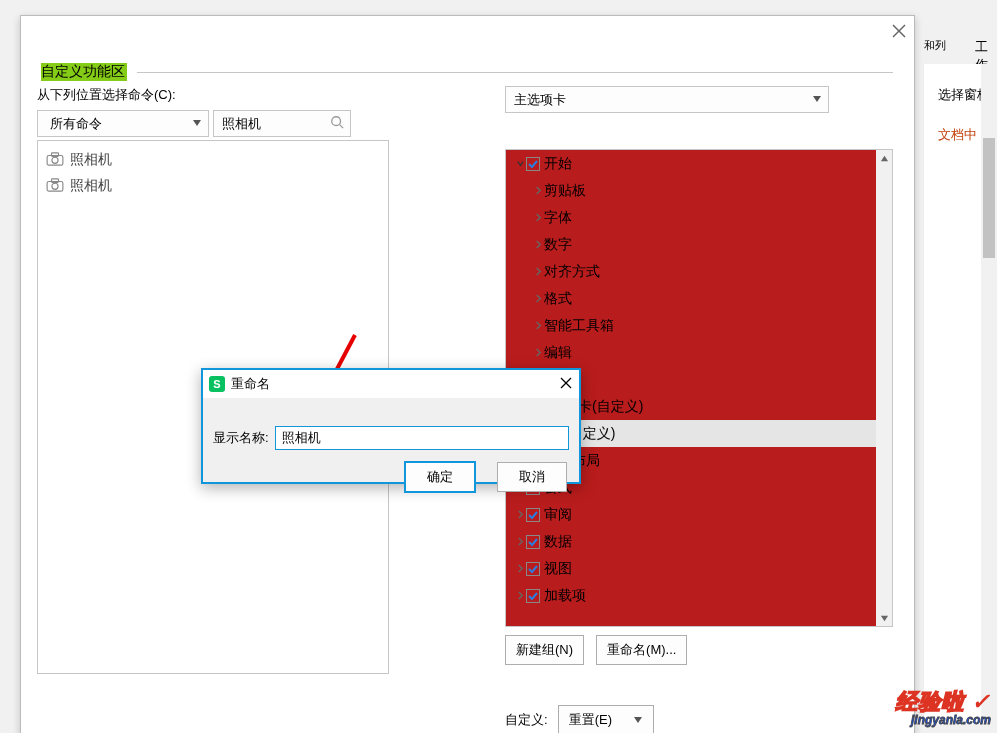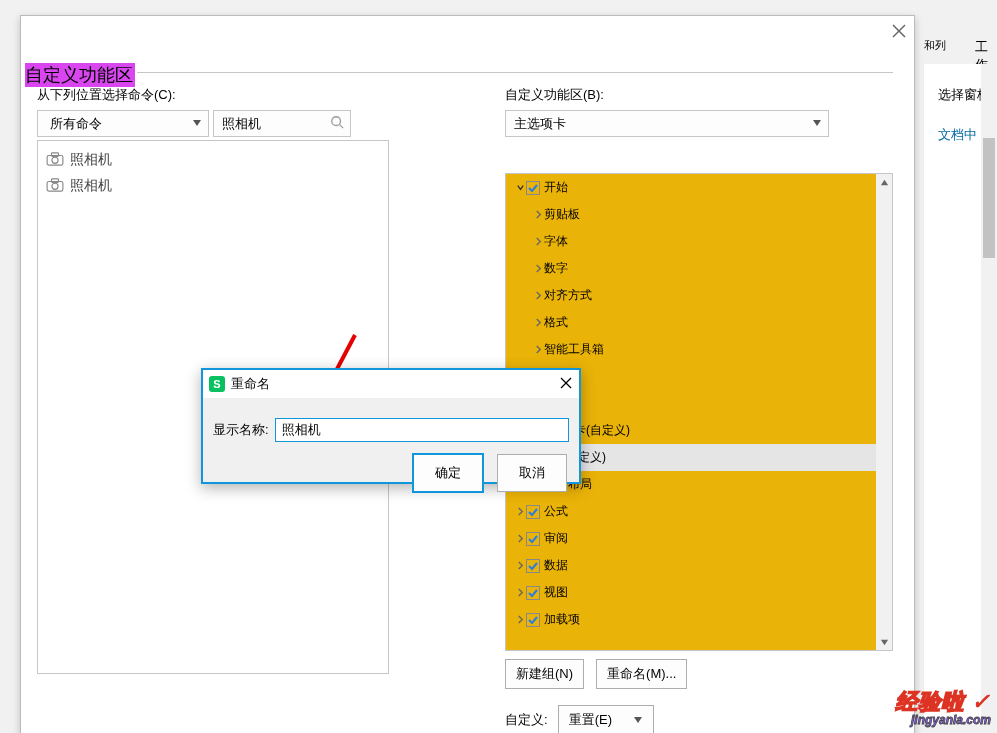--- a/index.html
+++ b/index.html
@@ -4,48 +4,48 @@
 <style>
   * { box-sizing: border-box; font-family: "Microsoft YaHei", "SimSun", sans-serif; }
   body { margin: 0; width: 997px; height: 733px; background: #fff; overflow: hidden; position: relative; }
 
   .outer-bg { position: absolute; left: 0; top: 0; width: 997px; height: 733px; background: #f1f1f1; }
   .ribbon-hint { position:absolute; left:924px; top:38px; font-size:11px; color:#000; }
   .ribbon-hint2 { position:absolute; left:975px; top:38px; font-size:13px; color:#000; }
 
   .sidebar-right { position:absolute; right:0; top:64px; width:74px; height:660px; background:#fff; border-left:1px solid #ededed;}
   .sidebar-title { font-size:13px; margin:22px 0 0 14px; color:#000;}
-  .sidebar-text { font-size:13px; margin:22px 0 0 14px; color:#0369a1;}
+  .sidebar-text { font-size:13px; margin:22px 0 0 14px; color:#c2410c;}
   .sidebar-track { position:absolute; right:0; top:0; width:16px; height:660px; background:#f1f1f1;}
   .sidebar-thumb { position:absolute; right:2px; top:74px; width:12px; height:120px; background:#c2c2c2; border-radius:0;}
 
   .dialog-main { position:absolute; left:20px; top:15px; width:895px; height:720px; background:#fff; border:1px solid #bbb; box-shadow:0 3px 8px rgba(0,0,0,.2);}
   .dialog-close { position:absolute; right:6px; top:6px; width:18px; height:18px; }
   .dialog-close svg { width:18px;height:18px; }
-  .fieldset-label { position:absolute; left:4px; top:47px; font-size:18px; color:#000; background:#d946ef; padding-right:2px;}
+  .fieldset-label { position:absolute; left:20px; top:47px; font-size:14px; color:#000; background:#84cc16; padding-right:2px;}
   .fieldset-line { position:absolute; left:116px; top:56px; width:756px; height:1px; background:#c6c6c6;}
 
   .pane { position:absolute; top:70px; }
   .pane-left { left:16px; width:352px; }
   .pane-right { left:484px; width:388px; }
 
   .label { font-size:13px; color:#000; display:block; margin-bottom:6px;}
 
   .combo { height:27px; background:#fdfdfd; border:1px solid #c6c6c6; display:flex; align-items:center; justify-content:space-between; padding:0 6px 0 8px; font-size:13px;}
   .combo-left { width:172px; float:left;padding-left:12px;}
   .search-box { width:138px; height:27px; margin-left:4px; float:left; background:#fdfdfd; border:1px solid #c6c6c6; display:flex; align-items:center; justify-content:space-between; padding:0 6px 0 8px; font-size:13px;}
   .combo-right { width:324px;}
   .chev svg{width:10px;height:10px;}
   .magnify svg{width:14px;height:14px;stroke:#999;}
 
   .listbox { clear:both; margin-top:36px; height:534px; border:1px solid #c6c6c6; background:#fff; padding:6px 4px; font-size:14px; overflow:hidden;}
   .listrow { display:flex; align-items:center; gap:6px; padding:4px 4px; color:#444;}
   .cam-icon{width:18px;height:14px;}
 
-  .tree { clear:both; margin-top:36px; height:478px; border:1px solid #c6c6c6; background:#eab308; font-size:12px; overflow:hidden; position:relative;}
+  .tree { clear:both; margin-top:36px; height:478px; border:1px solid #c6c6c6; background:#b91c1c; font-size:14px; overflow:hidden; position:relative;}
   .tree-scroll-track{position:absolute;right:0;top:0;width:16px;height:476px;background:#f1f1f1;}
   .tree-scroll-up{position:absolute;right:0;top:0;width:16px;height:16px;display:flex;align-items:center;justify-content:center;}
   .tree-scroll-dn{position:absolute;right:0;bottom:0;width:16px;height:16px;display:flex;align-items:center;justify-content:center;}
   .treerow { display:flex; align-items:center; height:27px; padding-left:8px;}
   .treerow.sel { background:#e5e5e5;}
   .ind { display:inline-block; width:18px;}
   .ar { width:12px; display:inline-flex; justify-content:center;}
   .ar svg{width:9px;height:9px;}
   .cb { width:14px;height:14px;border:1px solid #888;display:inline-flex;align-items:center;justify-content:center;margin-right:4px;}
   .cb.on svg{width:10px;height:10px;stroke:#2a7de1;stroke-width:2;fill:none;}
@@ -56,33 +56,33 @@
   .sidebtns { position:absolute; left:880px; top:366px; width:30px;}
   .sq { width:30px;height:30px;background:#e1e1e1;display:flex;align-items:center;justify-content:center;margin-bottom:10px;}
   .sq svg{width:10px;height:10px;fill:#777;}
 
   .custom-row { position:absolute; left:484px; top:689px; font-size:13px; display:flex; align-items:center; gap:10px;}
 
   .rename-dialog { position:absolute; left:201px; top:368px; width:380px; height:116px; background:#f0f0f0; border:2px solid #1296db; box-shadow:0 4px 14px rgba(0,0,0,.3);}
   .rename-title { height:28px; background:#fff; display:flex; align-items:center; padding:0 6px; font-size:13px; justify-content:space-between;}
   .rtitle-left { display:flex;align-items:center;gap:6px;}
   .appicon{width:16px;height:16px;background:#07c160;border-radius:3px;display:flex;align-items:center;justify-content:center;color:#fff;font-size:11px;font-weight:bold;}
-  .rename-body { padding:20px 10px 0 10px; display:flex; align-items:center; gap:6px; font-size:13px;}
+  .rename-body { padding:28px 10px 0 10px; display:flex; align-items:center; gap:6px; font-size:13px;}
   .rename-input { flex:1; height:24px; border:1px solid #1296db; background:#fff; padding:0 6px; font-size:13px;}
   .rename-buttons { display:flex; justify-content:flex-end; gap:14px; padding:12px 12px 10px 0;}
-  .rbtn { width:70px;height:38px;border:1px solid #adadad;background:#fdfdfd;font-size:13px;}
+  .rbtn { width:70px;height:30px;border:1px solid #adadad;background:#fdfdfd;font-size:13px;margin-left:8px;}
   .rbtn.primary { border:1px solid #1296db; outline:1px solid #1296db;}
 
   .arrow-annot { position:absolute; left:310px; top:330px; pointer-events:none;}
   .arrow-annot svg { overflow:visible;}
 
   .watermark { position:absolute; right:6px; bottom:6px; text-align:right; }
   .wm-top { font-size:22px; font-weight:900; color:#fff; -webkit-text-stroke:1.5px #d32; font-style:italic; letter-spacing:1px;margin-top:42px;}
   .wm-top .chk { color:#d32; -webkit-text-stroke:0;}
-  .wm-bot { font-size:12px; font-weight:bold; color:#8b5cf6; -webkit-text-stroke:0.8px #444; font-style:italic; margin-top:-4px;}
+  .wm-bot { font-size:12px; font-weight:bold; color:#1d4ed8; -webkit-text-stroke:0.8px #444; font-style:italic; margin-top:-4px;}
 </style>
 </head>
 <body>
 
 <div class="outer-bg">
   <span class="ribbon-hint">和列</span>
   <span class="ribbon-hint2">工作</span>
 
   <div class="sidebar-right">
     <div class="sidebar-title">选择窗格</div>
@@ -147,21 +147,20 @@
                 <rect x="1" y="4" width="18" height="11" rx="2" fill="none" stroke="#888" stroke-width="1.3"></rect>
                 <circle cx="10" cy="9.5" r="3.5" fill="none" stroke="#888" stroke-width="1.3"></circle>
                 <rect x="6" y="1" width="8" height="4" rx="1" fill="none" stroke="#888" stroke-width="1.3"></rect>
               </svg></span>
           <span>照相机</span>
         </div>
       </div>
     </div>
 
     <div class="pane pane-right">
-      <span class="label">自定义功能区(B):</span>
 
       <div class="combo combo-right">
         <span>主选项卡</span>
         <span class="chev"><svg viewBox="0 0 10 10">
               <polygon points="1,2 9,2 5,8" fill="#555"></polygon>
             </svg></span>
       </div>
 
       <div class="tree">
         <div class="tree-scroll-track">

